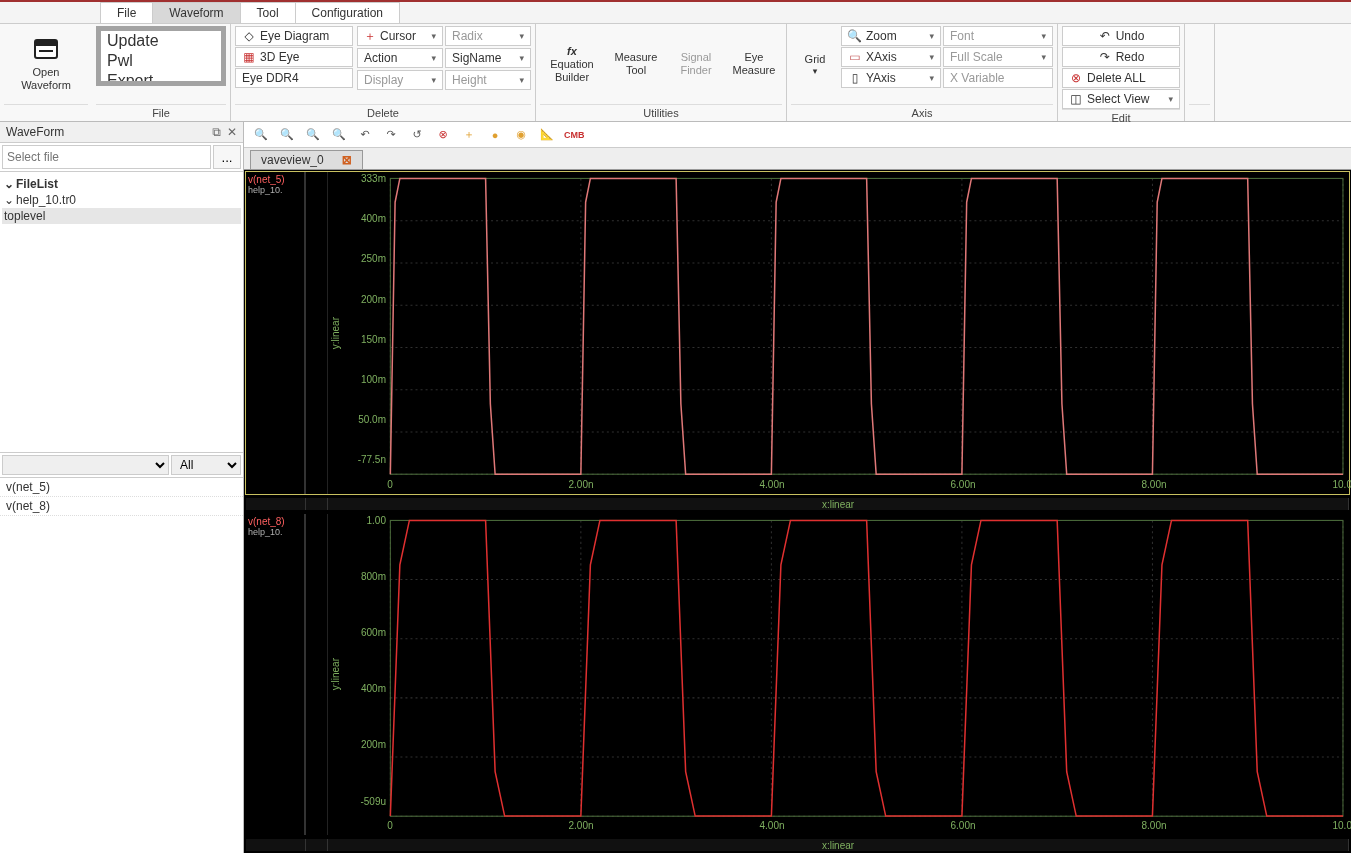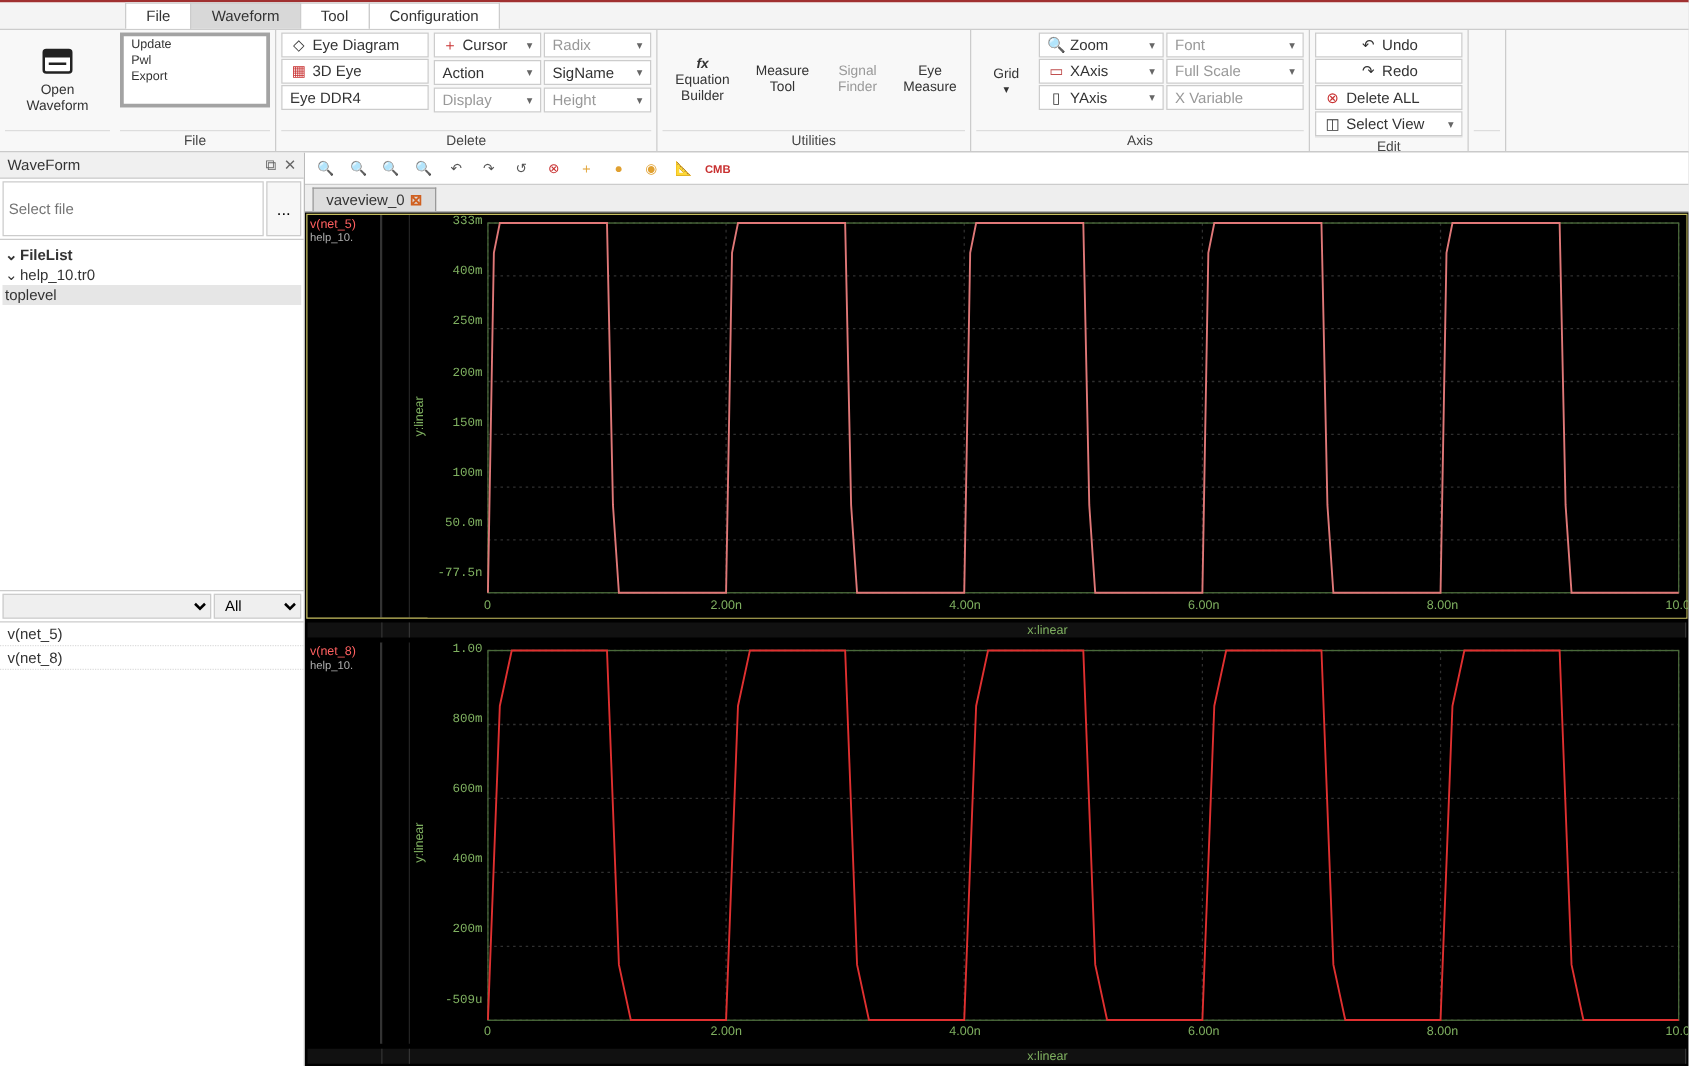--- a/index.html
+++ b/index.html
@@ -17,39 +17,39 @@
 
 .ribbon { display: flex; align-items: stretch; height: 98px; border-bottom: 1px solid #bbb; background: #f8f8f8; }
 .ribbon-section { display: flex; flex-direction: column; border-right: 1px solid #ccc; padding: 2px 4px 0; }
 .ribbon-section .body { flex: 1; display: flex; align-items: flex-start; gap: 2px; }
 .ribbon-section .caption { text-align: center; font-size: 11px; color: #444; padding: 2px 0; border-top: 1px solid #ddd; }
 
 .big-btn { display: flex; flex-direction: column; align-items: center; justify-content: center; width: 84px; height: 76px; cursor: pointer; border: 1px solid transparent; }
 .big-btn .icon { width: 34px; height: 28px; margin-bottom: 2px; display:flex; align-items:center; justify-content:center;}
 .big-btn .lbl { font-size: 11px; text-align: center; line-height: 13px; white-space: pre-line; }
 
-.list-box { width: 120px; height: 60px; background: #fff; border: 3px solid #a3a3a3; font-size: 10px; overflow: hidden; }
+.list-box { width: 130px; height: 60px; background: #fff; border: 5px solid #a3a3a3; font-size: 16px; overflow: hidden; }
 .list-box div { padding: 1px 6px; cursor: pointer; }
 
 .small-stack { display: flex; flex-direction: column; gap: 1px; }
 .rib-item { display: flex; align-items: center; gap: 4px; padding: 1px 6px; height: 20px; cursor: pointer; font-size: 12px; border: 1px solid #ccc; background: #fff; white-space: nowrap; }
 .rib-item.disabled { color: #999; }
 .rib-item .dd { margin-left: auto; font-size: 9px; color: #666; }
 .twocol { display: grid; grid-template-columns: auto auto; gap: 2px; }
 
 .mini-icon { width: 14px; height: 14px; display:inline-flex; align-items:center; justify-content:center; }
 
 
 .body-row { flex: 1; display: flex; overflow: hidden; }
 
 .side { width: 244px; display: flex; flex-direction: column; border-right: 1px solid #bbb; background: #fff; }
 .side-hdr { display: flex; align-items: center; padding: 3px 6px; background: #f0f0f0; border-bottom: 1px solid #ccc; font-size: 12px; }
 .side-hdr .ctrls { margin-left: auto; display:flex; gap:6px; color:#666; cursor:pointer;}
 .file-sel { display: flex; gap: 2px; padding: 2px; border-bottom: 1px solid #ccc; }
-.file-sel input { flex: 1; border: 1px solid #ccc; padding: 14px 4px; font-size: 12px; color: #999; }
+.file-sel input { flex: 1; border: 1px solid #ccc; padding: 4px 4px; font-size: 12px; color: #999; }
 .file-sel button { width: 28px; border: 1px solid #ccc; background: #f7f7f7; cursor:pointer; }
 
 .tree { flex: 0 0 280px; overflow: auto; padding: 4px 2px; font-size: 12px; }
 .tree .n0 { padding-left: 4px; font-weight: bold; }
 .tree .n1 { padding-left: 20px; }
 .tree .n2 { padding-left: 48px; }
 .tree .row { padding: 1px 2px; cursor: pointer; }
 .tree .row.sel { background: #e6e6e6; }
 .tree .exp { display:inline-block; width:12px; }
 
@@ -62,37 +62,37 @@
 .sig-list div { padding: 2px 6px; border-bottom: 1px dotted #ddd; cursor:pointer; }
 
 
 .wave-area { flex: 1; display: flex; flex-direction: column; background: #fff; }
 .wave-toolbar { display: flex; align-items: center; gap: 8px; padding: 3px 8px; border-bottom: 1px solid #ccc; height: 26px; }
 .wave-toolbar .tbtn { width:18px; height:18px; display:flex; align-items:center; justify-content:center; cursor:pointer; color:#555; }
 .wave-toolbar .red { color:#c83030; }
 .wave-toolbar .orange { color:#e0a030; }
 
 .wave-tabs { display: flex; align-items: flex-end; height: 22px; background: #eee; border-bottom: 1px solid #999; padding-left: 6px; }
-.wave-tab { display: flex; align-items: center; gap: 4px; padding: 2px 10px; background: #ddd; border: 1px solid #999; border-bottom: none; font-size: 12px; }
+.wave-tab { display: flex; align-items: center; gap: 18px; padding: 2px 10px; background: #ddd; border: 1px solid #999; border-bottom: none; font-size: 12px; }
 .wave-tab .close { color:#d06020; font-weight:bold; cursor:pointer; }
 
 .plots { flex:1; background:#000; display:flex; flex-direction:column; gap:4px; padding:2px; overflow:hidden; }
 .plot { flex:1; display:flex; position:relative; }
 .plot.sel { outline: 1px solid #c8c060; }
 .plot-sidebar { width: 60px; background:#000; color:#c0c0c0; font-size:10px; padding:2px; border-right:2px solid #333; }
 .plot-sidebar .sname { color:#ff6060; }
 .plot-sidebar .fname { color:#b0b0b0; font-size:9px; }
 .plot-gutter { width:22px; background:#000; border-right:1px solid #222; }
 .plot-yaxis { width: 14px; background:#000; color:#7fb060; font-size:10px; display:flex; align-items:center; justify-content:center; }
 .plot-yaxis span { writing-mode: vertical-rl; transform: rotate(180deg); }
 .plot-main { flex:1; position:relative; background:#000; }
 .plot-main svg { position:absolute; inset:0; width:100%; height:100%; }
 
 .ylabels { position:absolute; left:2px; top:0; bottom:16px; width:44px; color:#7fb060; font-size:10px; }
-.ylabels div { position:absolute; right:2px; transform:translateY(-50%);font-family:Liberation Mono, monospace; }
+.ylabels div { position:absolute; right:2px; transform:translateY(-50%); }
 .xlabels { position:absolute; left:48px; right:4px; bottom:1px; height:14px; color:#7fb060; font-size:10px; }
 .xlabels div { position:absolute; transform:translateX(-50%); }
 .xaxis-title { position:absolute; left:50%; bottom:0; transform:translateX(-50%); color:#7fb060; font-size:10px; }
 
 .plot-footer { height:12px; background:#111; display:flex; }
 .plot-footer .seg { width:60px; border-right:1px solid #333; }
 
 </style>
 </head>
 <body>

